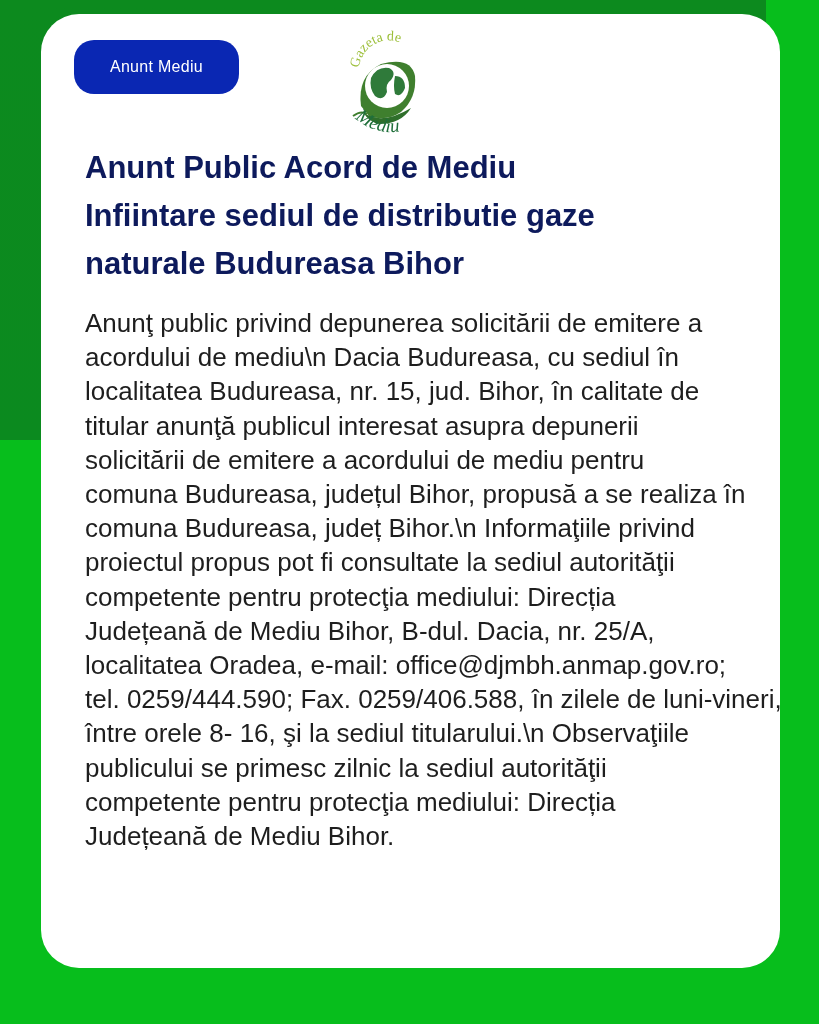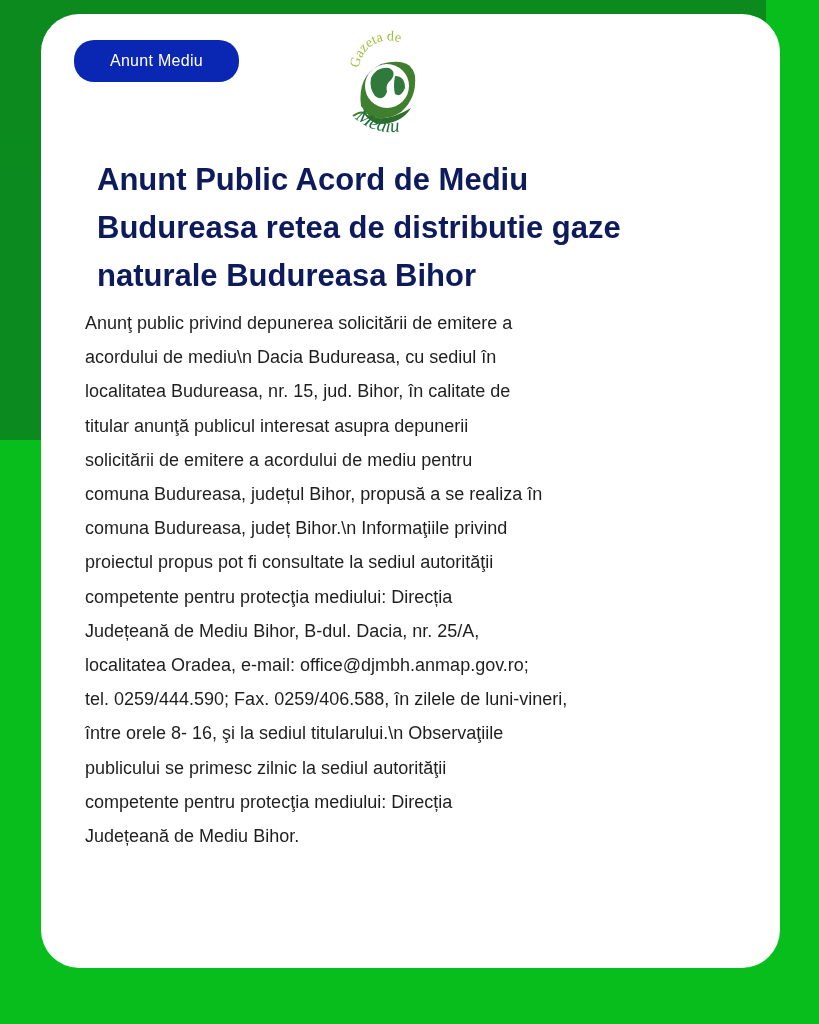--- a/index.html
+++ b/index.html
@@ -10,37 +10,37 @@
   }
   .bg-dark {
     position: absolute; left: 0; top: 0; width: 766px; height: 440px;
     background: linear-gradient(180deg, #0c8a1e 0%, #0b8a1f 100%);
   }
   .card {
     position: absolute; left: 41px; top: 14px; width: 739px; height: 954px;
     background: #ffffff; border-radius: 38px;
   }
   .badge {
-    position: absolute; left: 33px; top: 26px; width: 165px; height: 42px;
+    position: absolute; left: 33px; top: 26px; width: 165px; height: 54px;
     background: #0a27b3; border-radius: 20px;
     color: #ffffff; font-size: 16px; letter-spacing: 0.3px;
     display: flex; align-items: center; justify-content: center;
   }
   .logo {
     position: absolute; left: 290px; top: 12px; width: 110px; height: 118px;
   }
   .title {
     position: absolute; left: 44px; top: 130px; width: 660px;
     color: #0d1a5c; font-weight: bold; font-size: 31px; line-height: 48px;
-    margin: 12px;
+    margin: 0;
   }
   .title span { display: block; white-space: nowrap; }
   .body-text {
     position: absolute; left: 44px; top: 292px; width: 680px;
-    color: #1e1e1e; font-size: 18px; line-height: 34.2px; margin: 0;
+    color: #1e1e1e; font-size: 26px; line-height: 34.2px; margin: 0;
   }
   .body-text span { display: block; white-space: nowrap; }
 </style>
 </head>
 <body>
 
 <div class="bg-dark"></div>
 
 <div class="card">
   <div class="badge">
@@ -57,21 +57,21 @@
     <circle cx="56" cy="60" r="22" fill="#ffffff"></circle>
     <path d="M 40 52 Q 46 40 58 42 Q 66 46 60 54 Q 54 58 56 66 Q 52 76 44 70 Q 38 62 40 52 Z" fill="#2f7a3a"></path>
     <path d="M 64 50 Q 74 50 74 62 Q 70 72 64 68 Q 62 60 64 50 Z" fill="#2f7a3a"></path>
     <path d="M 32 86 Q 50 100 80 82 Q 70 98 48 98 Q 38 96 32 86 Z" fill="#2f6f2b"></path>
     <path d="M 22 90 Q 30 84 36 88" stroke="#3f7f2e" stroke-width="2" fill="none"></path>
     <text font-family="Liberation Serif, serif" font-size="19" fill="#1f6f3a" font-style="italic"><textPath href="#arcBot">Mediu</textPath></text>
   </svg>
 
   <h1 class="title">
     <span>Anunt Public Acord de Mediu</span>
-    <span>Budureasa retea de distributie gaze</span>
+    <span>Infiintare sediul de distributie gaze</span>
     <span>naturale Budureasa Bihor</span>
   </h1>
 
   <p class="body-text">
     <span>Anunţ public privind depunerea solicitării de emitere a</span>
     <span>acordului de mediu\n Dacia Budureasa, cu sediul în</span>
     <span>localitatea Budureasa, nr. 15, jud. Bihor, în calitate de</span>
     <span>titular anunţă publicul interesat asupra depunerii</span>
     <span>solicitării de emitere a acordului de mediu pentru</span>
     <span>comuna Budureasa, județul Bihor, propusă a se realiza în</span>

